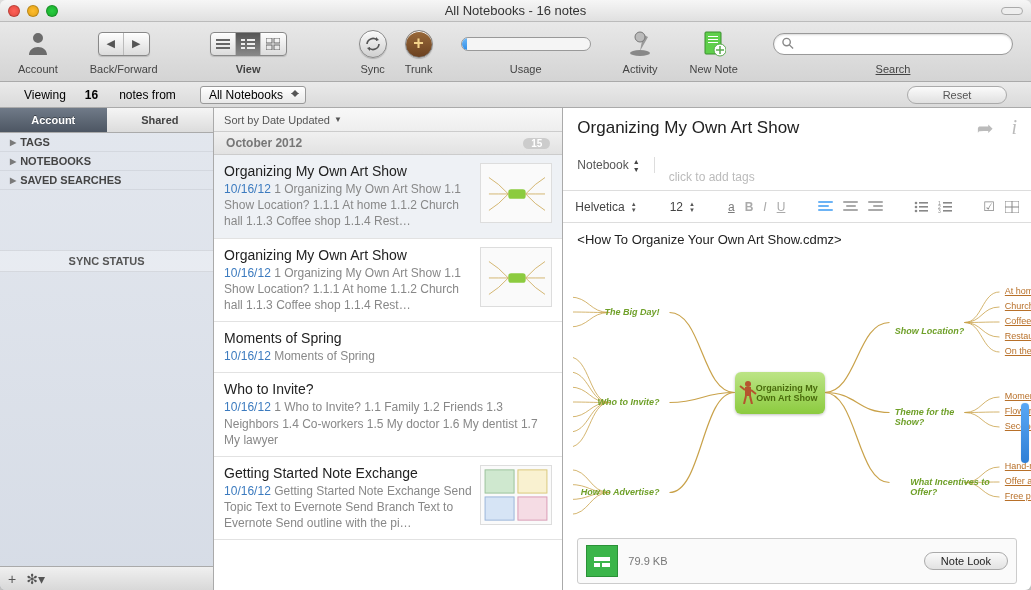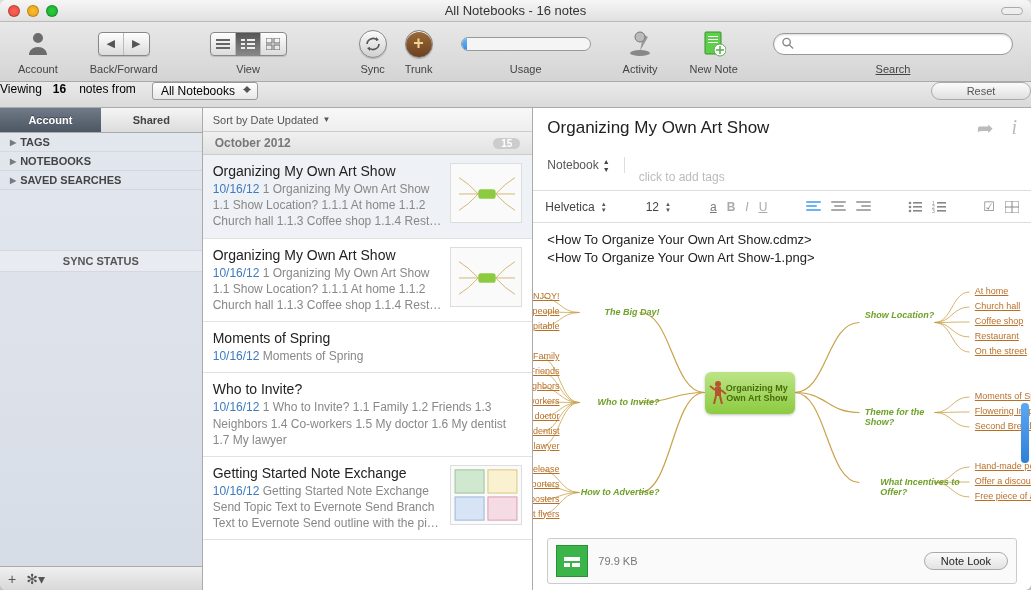--- a/index.html
+++ b/index.html
@@ -52,24 +52,24 @@
     .progresswrap { width:130px; height:14px; border:1px solid #999; border-radius:7px; background:#f5f5f5; overflow:hidden; position:relative; }
     .progressfill { width:4%; height:100%; background:linear-gradient(#6fb8f7,#2f8ee8); }
     .search { margin-left:auto; width:240px; height:22px; border:1px solid #999; border-radius:11px; background:#fff; padding:0 8px; display:flex; align-items:center; gap:5px; box-shadow: inset 0 1px 2px rgba(0,0,0,.15); }
     .search input { border:none; outline:none; width:100%; font-size:12px; }
 
     
     .filterbar {
       height: 26px;
       border-bottom: 1px solid #aaa;
       display:flex;
-      align-items:flex-start;
-      padding: 0 0;
+      align-items:center;
+      padding: 0 24px;
       font-size:12px;
-      gap:16px;
+      gap:24px;
       background: linear-gradient(#eaeaea,#dadada);
     }
     .select { background:linear-gradient(#fff,#e8e8e8); border:1px solid #999; border-radius:3px; padding:1px 22px 1px 8px; font-size:12px; position:relative; box-shadow: inset 0 1px 0 #fff; }
     .select::after { content:""; position:absolute; right:6px; top:50%; transform:translateY(-50%); border-left:4px solid transparent; border-right:4px solid transparent; border-top:4px solid #555; }
     .select::before { content:""; position:absolute; right:6px; top:3px; border-left:4px solid transparent; border-right:4px solid transparent; border-bottom:4px solid #555; }
     .resetbtn { margin-left:auto; width:100px; height:18px; border:1px solid #aaa; border-radius:9px; background:linear-gradient(#fbfbfb,#e0e0e0); font-size:11px; color:#555; display:flex; align-items:center; justify-content:center; }
 
     
     .main { display:flex; height: calc(590px - 22px - 60px - 26px); }
     .leftpane { width: 217px; background: linear-gradient(#e3e7ee,#d6dce6); border-right:1px solid #aaa; display:flex; flex-direction:column; }
@@ -99,21 +99,21 @@
     .thumb svg { width:100%; height:100%; }
 
     .rightpane { flex:1; background:#fff; display:flex; flex-direction:column; position:relative; }
     .notehead { padding: 8px 14px 6px; display:flex; align-items:center; }
     .notehead h1 { font-size:17px; font-weight:normal; color:#222; }
     .notehead .actions { margin-left:auto; display:flex; gap:18px; font-size:20px; color:#bbb; }
     .metarow { padding:0 14px 6px; display:flex; align-items:center; gap:14px; font-size:12px; color:#555; border-bottom:1px solid #ddd; }
     .metarow .spn { display:flex; flex-direction:column; gap:1px; font-size:7px; color:#444; margin-left:4px; }
     .metarow .divider { width:1px; height:16px; background:#ddd; }
     .addtags { color:#bbb;margin-top:24px; }
-    .fmtbar { height:32px; border-bottom:1px solid #ddd; display:flex; align-items:center; padding:0 12px; gap:19px; font-size:12px; color:#444; }
+    .fmtbar { height:32px; border-bottom:1px solid #ddd; display:flex; align-items:center; padding:0 12px; gap:13px; font-size:12px; color:#444; }
     .fmtsel { display:flex; align-items:center; gap:6px; }
     .fmtsel .spn { display:flex; flex-direction:column; font-size:6px; line-height:6px; color:#555; }
     .fmtgroup { display:flex; gap:10px; align-items:center; }
     .fmtgroup .u { text-decoration: underline; color:#7a7a7a; }
     .fmtgroup .b { font-weight:bold; color:#aaa; }
     .fmtgroup .i { font-style:italic; color:#aaa; }
     .alnbtn { width:15px; height:11px; display:flex; flex-direction:column; gap:2px; }
     .alnbtn span { display:block; height:2px; background:#6cb3f5; border-radius:1px; }
     .alnbtn.gray span { background:#aaa; }
     .notebody { flex:1; padding:8px 14px; font-size:13px; color:#222; overflow:hidden; position:relative; }
@@ -166,21 +166,21 @@
         <div>
             <span style="font-size:11px;color:#555">◀</span>
           </div>
         <div>
             <span style="font-size:11px;color:#555">▶</span>
           </div>
       </div>
     </div>
     <span>Back/Forward</span>
   </div>
-  <div class="tbtn" style="margin-left:20px;">
+  <div class="tbtn" style="margin-left:20px;font-weight:bold;">
     <div class="icon">
       <div class="segbox">
         <div>
             <svg width="14" height="12">
               <rect x="0" y="1" width="14" height="2" fill="#666"></rect>
               <rect x="0" y="5" width="14" height="2" fill="#666"></rect>
               <rect x="0" y="9" width="14" height="2" fill="#666"></rect>
             </svg>
           </div>
         <div class="sel">
@@ -463,21 +463,20 @@
         <svg width="14" height="12">
             <rect x="0" y="0" width="14" height="12" fill="none" stroke="#888"></rect>
             <line x1="7" y1="0" x2="7" y2="12" stroke="#888"></line>
             <line x1="0" y1="6" x2="14" y2="6" stroke="#888"></line>
           </svg>
       </div>
     </div>
     <div class="notebody">
       <div class="attlines">
         <div>&lt;How To Organize Your Own Art Show.cdmz&gt;</div>
-        <div>&lt;How To Organize Your Own Art Show-1.png&gt;</div>
       </div>
       <div class="mindmap" id="mindmap">
           <svg class="branches">
             <path d="M161.5 139.5 C 129 139.5, 129 59.5, 96.5 59.5" stroke="#c9a24a" stroke-width="1.2" fill="none"></path>
             <path d="M36.5 59.5 C 16.5 59.5, 16.5 44, -3.5 44" stroke="#c9a24a" stroke-width="0.8" fill="none"></path>
             <path d="M36.5 59.5 C 16.5 59.5, 16.5 59, -3.5 59" stroke="#c9a24a" stroke-width="0.8" fill="none"></path>
             <path d="M36.5 59.5 C 16.5 59.5, 16.5 74, -3.5 74" stroke="#c9a24a" stroke-width="0.8" fill="none"></path>
             <path d="M161.5 139.5 C 129 139.5, 129 149.5, 96.5 149.5" stroke="#c9a24a" stroke-width="1.2" fill="none"></path>
             <path d="M36.5 149.5 C 16.5 149.5, 16.5 104, -3.5 104" stroke="#c9a24a" stroke-width="0.8" fill="none"></path>
             <path d="M36.5 149.5 C 16.5 149.5, 16.5 119, -3.5 119" stroke="#c9a24a" stroke-width="0.8" fill="none"></path>
@@ -527,21 +526,21 @@
           <div class="mmtext mmlink" style="right:461.5px;top:128px;">Neighbors</div>
           <div class="mmtext mmlink" style="right:461.5px;top:143px;">Co-workers</div>
           <div class="mmtext mmlink" style="right:461.5px;top:158px;">My doctor</div>
           <div class="mmtext mmlink" style="right:461.5px;top:173px;">My dentist</div>
           <div class="mmtext mmlink" style="right:461.5px;top:188px;">My lawyer</div>
           <div class="mmtext mmbold" style="right:361.5px;top:233.5px;">How to Advertise?</div>
           <div class="mmtext mmlink" style="right:461.5px;top:210.5px;">Send a press release</div>
           <div class="mmtext mmlink" style="right:461.5px;top:225.5px;">Call reporters</div>
           <div class="mmtext mmlink" style="right:461.5px;top:240.5px;">Hang posters</div>
           <div class="mmtext mmlink" style="right:461.5px;top:255.5px;">Give out flyers</div>
-          <div class="mmtext mmbold" style="left:321.5px;top:57px;max-width:80px;white-space:normal;">Show Location?</div>
+          <div class="mmtext mmbold" style="left:321.5px;top:73px;max-width:80px;white-space:normal;">Show Location?</div>
           <div class="mmtext mmlink" style="left:431.5px;top:33px;">At home</div>
           <div class="mmtext mmlink" style="left:431.5px;top:48px;">Church hall</div>
           <div class="mmtext mmlink" style="left:431.5px;top:63px;">Coffee shop</div>
           <div class="mmtext mmlink" style="left:431.5px;top:78px;">Restaurant</div>
           <div class="mmtext mmlink" style="left:431.5px;top:93px;">On the street</div>
           <div class="mmtext mmbold" style="left:321.5px;top:153.5px;max-width:80px;white-space:normal;">Theme for the Show?</div>
           <div class="mmtext mmlink" style="left:431.5px;top:138px;">Moments of Spring</div>
           <div class="mmtext mmlink" style="left:431.5px;top:153px;">Flowering Inspiration</div>
           <div class="mmtext mmlink" style="left:431.5px;top:168px;">Second Breath</div>
           <div class="mmtext mmbold" style="left:337px;top:223.5px;max-width:80px;white-space:normal;">What Incentives to Offer?</div>

